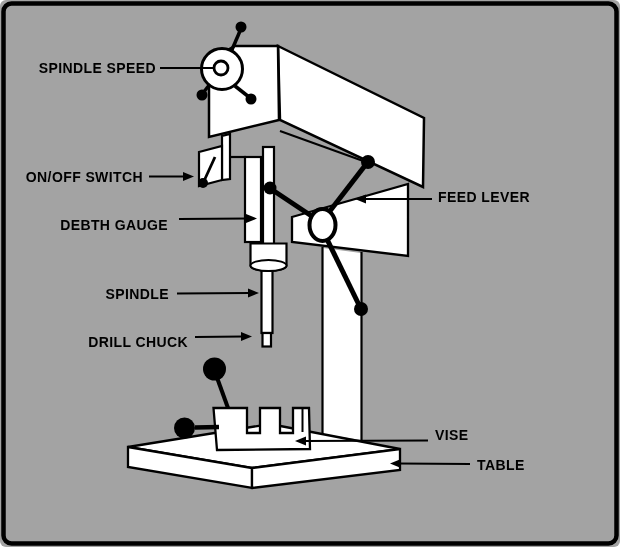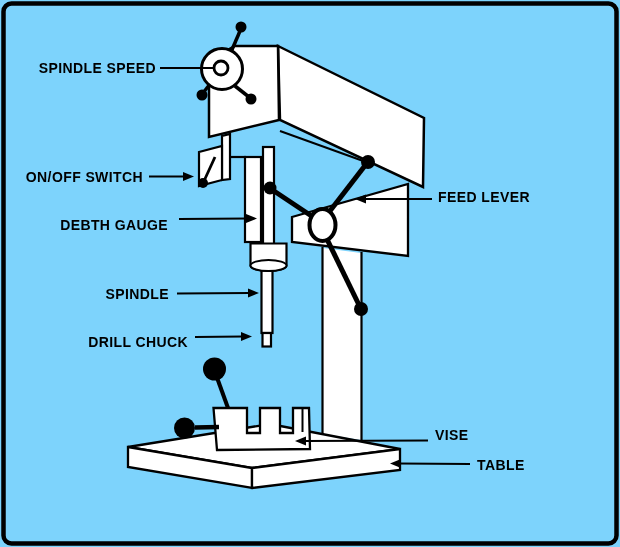--- a/index.html
+++ b/index.html
@@ -4,22 +4,23 @@
 <style>
   html, body {
     margin: 0;
     padding: 0;
     background: #ffffff;
   }
   .canvas {
     position: relative;
     width: 620px;
     height: 547px;
-    background: #7dd3fc;
+    background: #a3a3a3;
     font-family: "Liberation Sans", sans-serif;
+    border-radius: 6px;
   }
   svg { display: block; }
   .lbl {
     font-family: "Liberation Sans", sans-serif;
     font-weight: bold;
     font-size: 14px;
     letter-spacing: 0.4px;
     fill: #000000;
   }
   .ln   { stroke: #000000; fill: none; }

